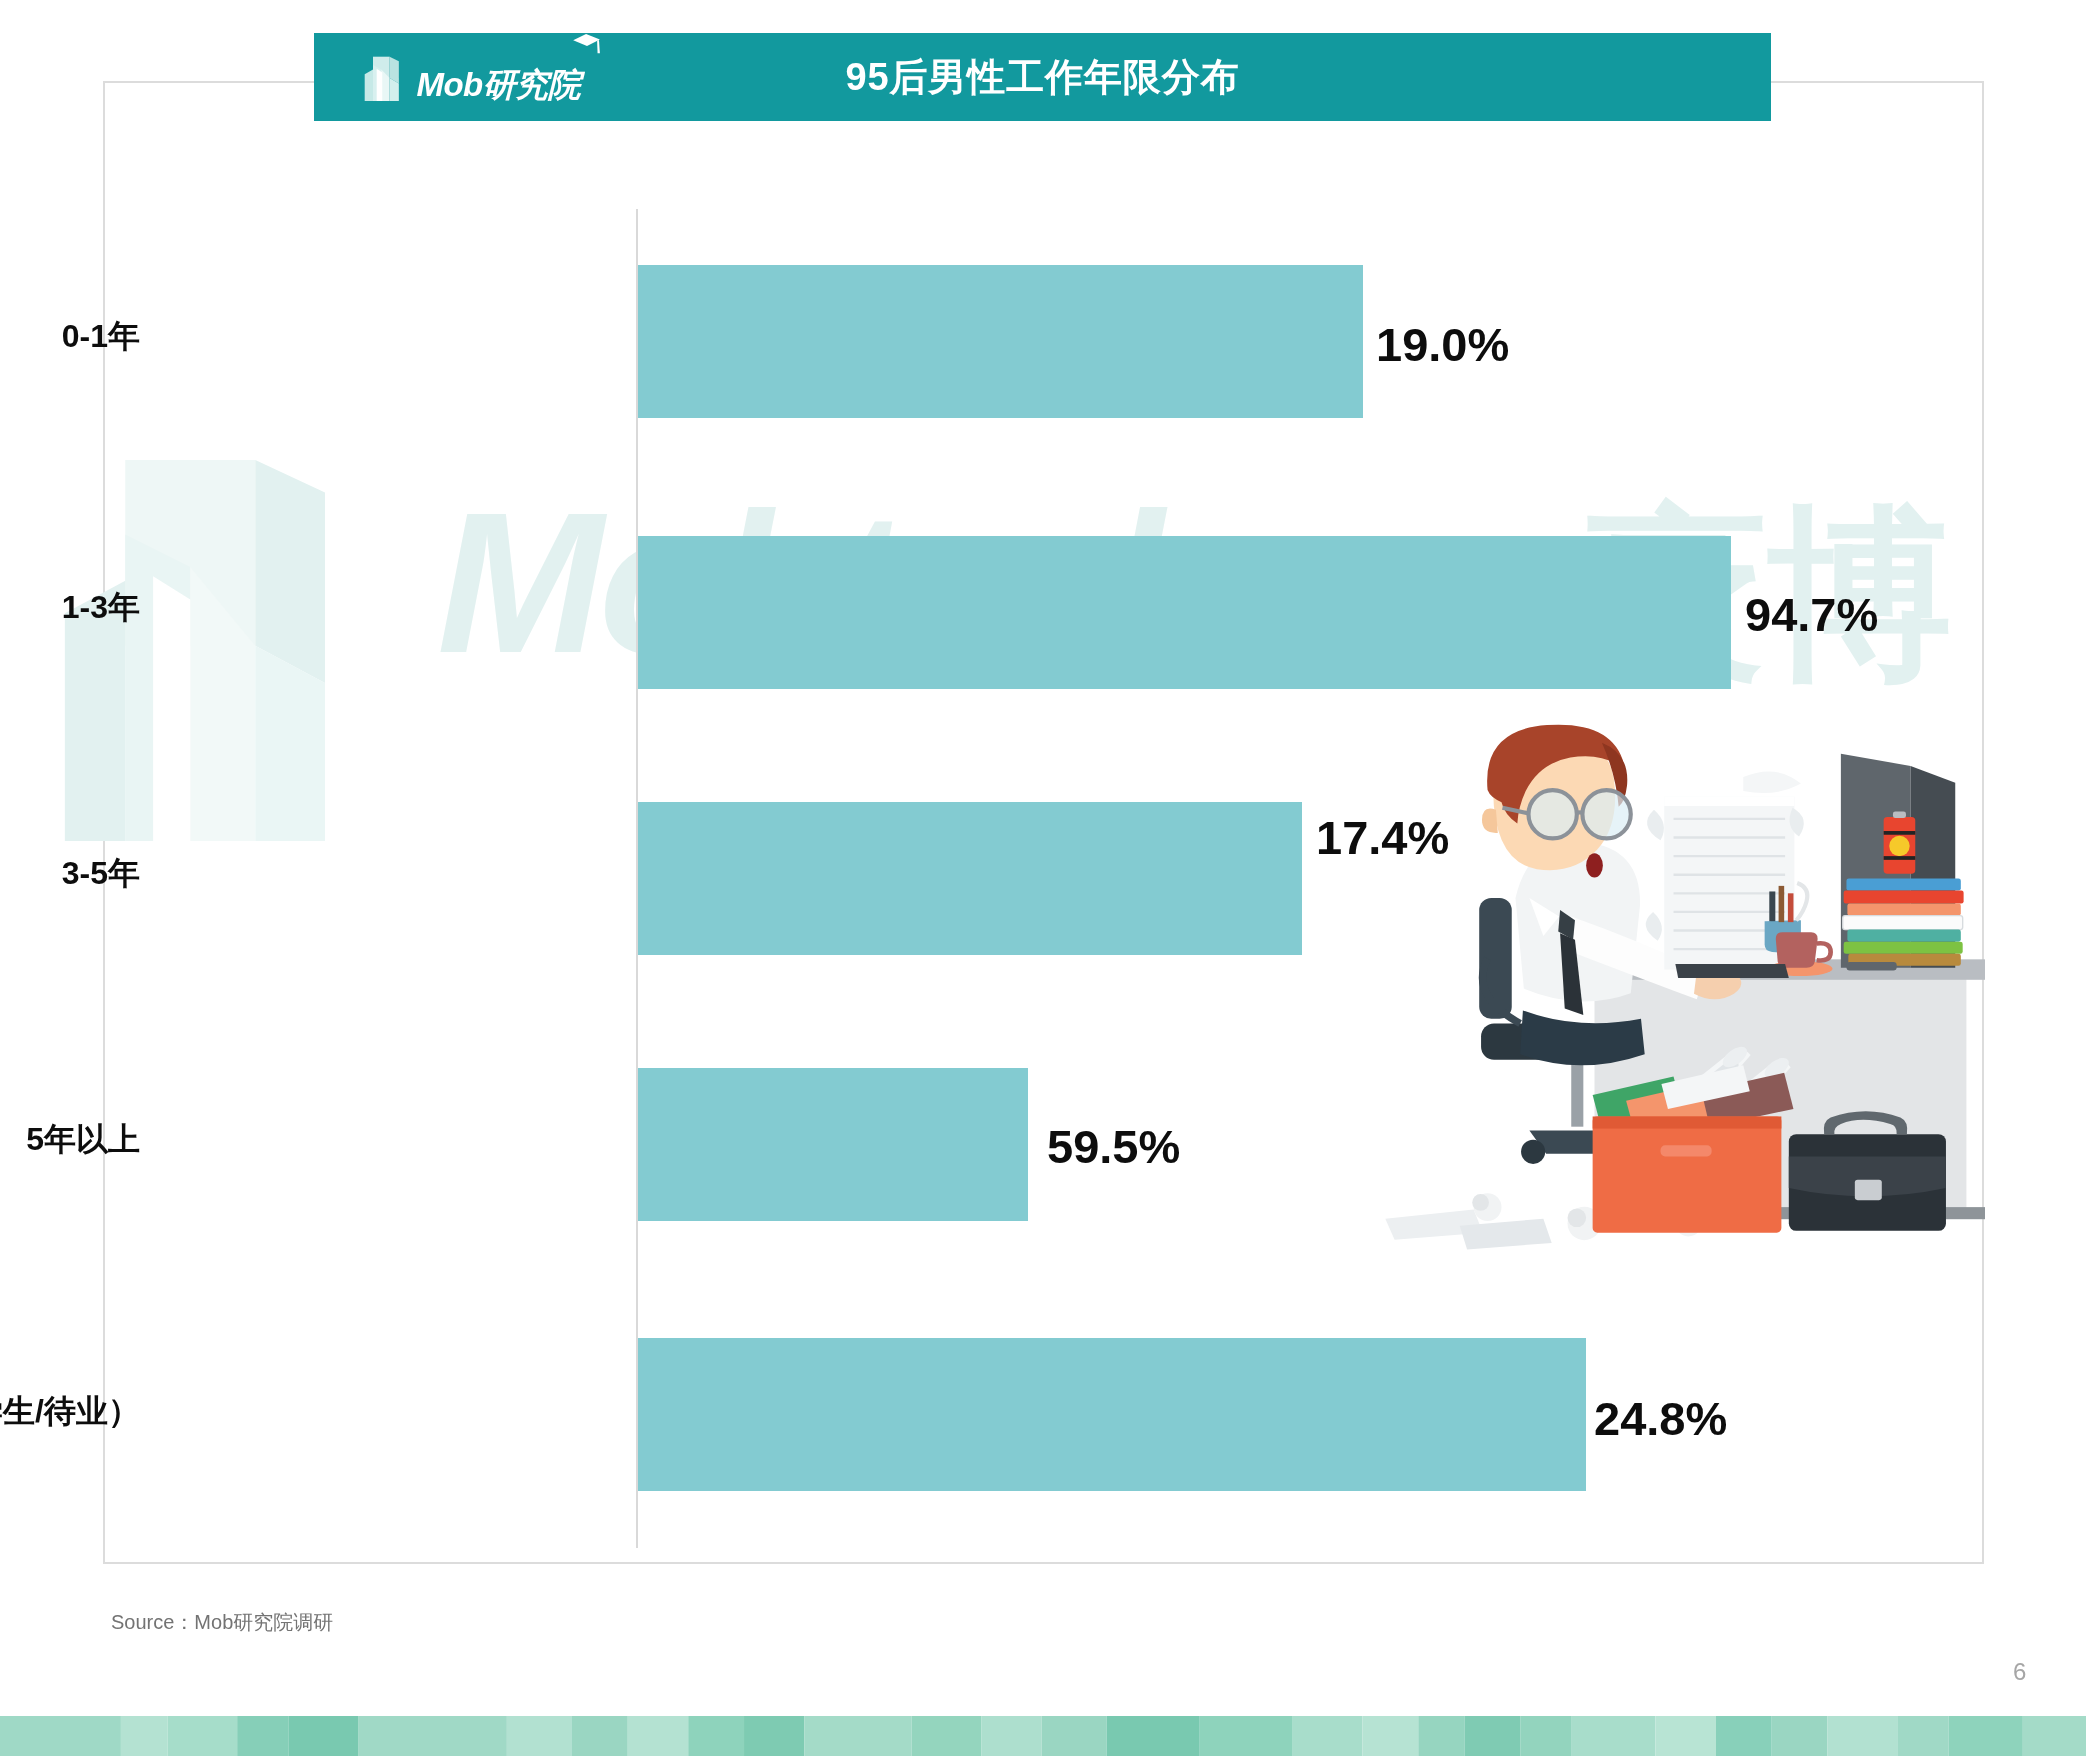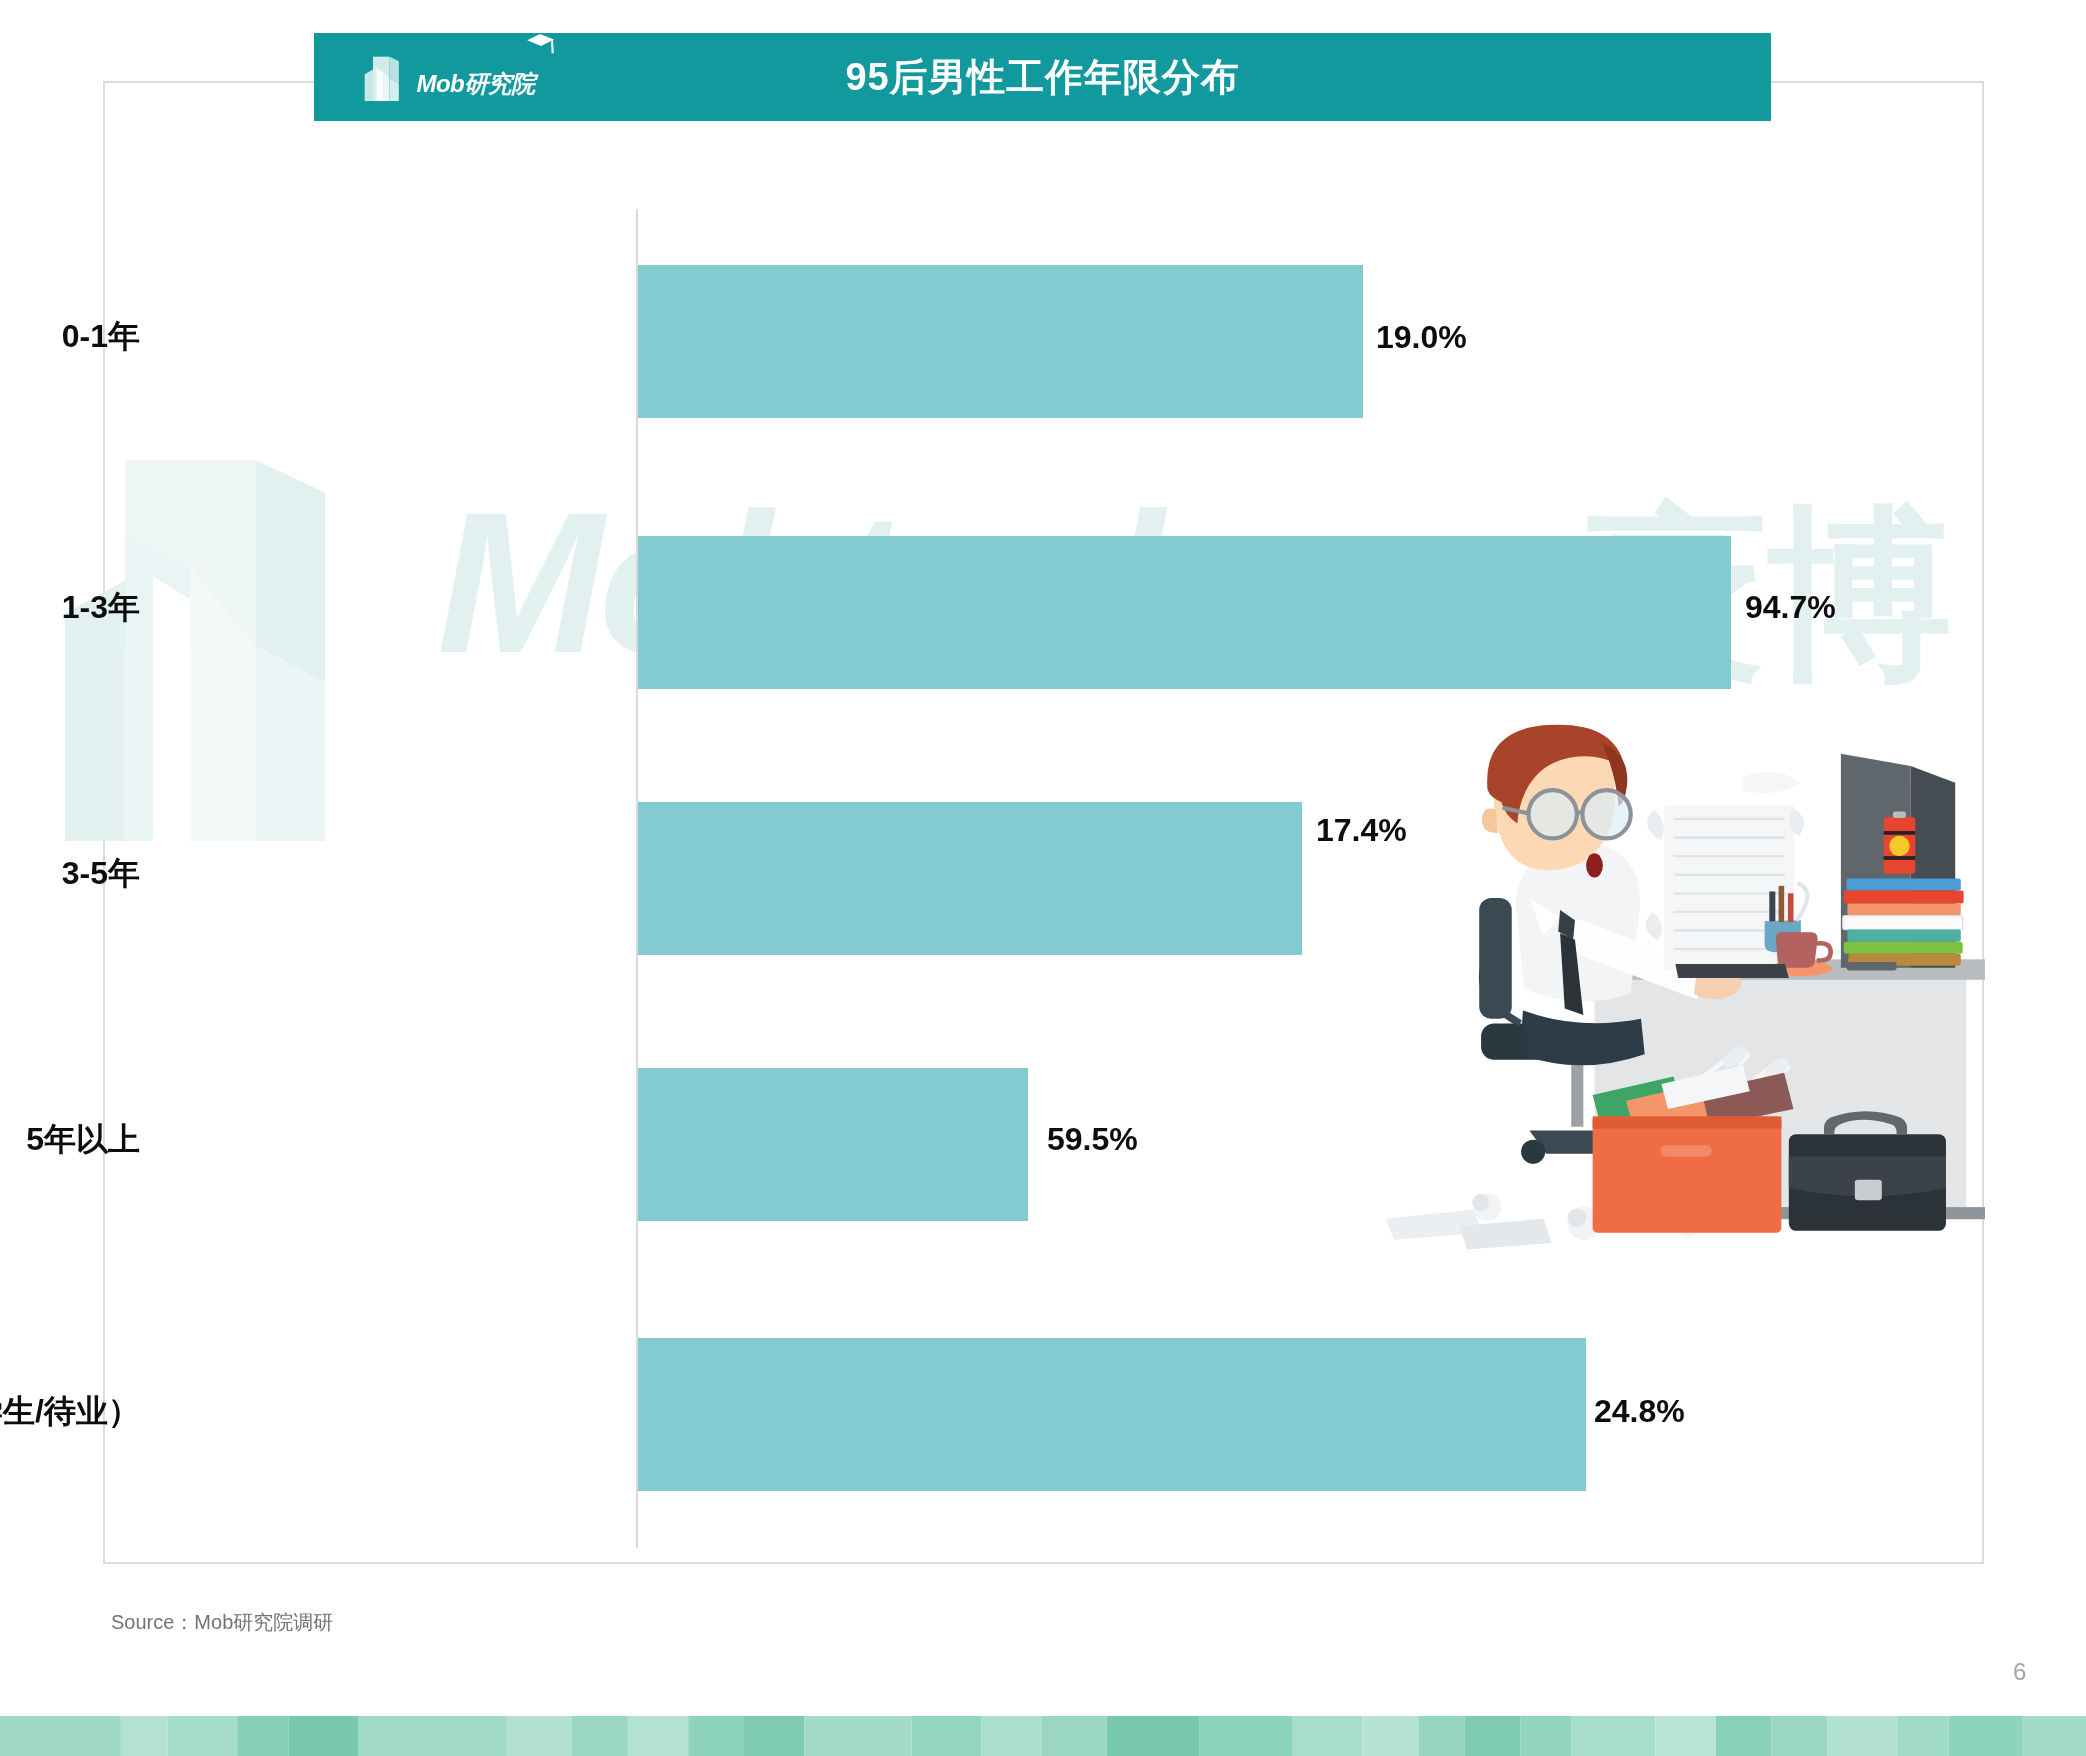--- a/index.html
+++ b/index.html
@@ -35,21 +35,21 @@
   .logo{
     position:absolute;
     left:47px; top:50%;
     transform:translateY(-50%);
     display:flex; align-items:center; gap:7.4px;
     height:56px;
   }
   .logo-mark{position:relative;width:48px;height:48px;flex:0 0 auto;}
   .logo-text{
     color:#ffffff;
-    font-size:24px;
+    font-size:33px;
     font-weight:bold;
     font-style:italic;
     letter-spacing:-0.5px;
     white-space:nowrap;
     line-height:1;
     position:relative;
     margin-top:14px;
   }
   .logo-cap{
     position:absolute; right:-21.4px; top:-16px;
@@ -129,21 +129,21 @@
     white-space:nowrap;
     line-height:1;
   }
   .bar{
     position:absolute;
     left:638px;
     background:#83cbd1;
   }
   .bar-value{
     position:absolute;
-    font-size:32px;
+    font-size:47px;
     font-weight:bold;
     color:#0d0d0d;
     line-height:1;
     white-space:nowrap;
   }
 
   
   .illustration{
     position:absolute;
     left:1376px; top:698px;

